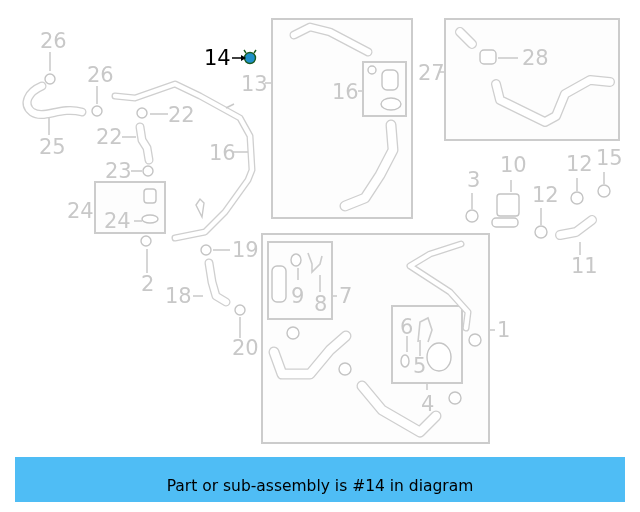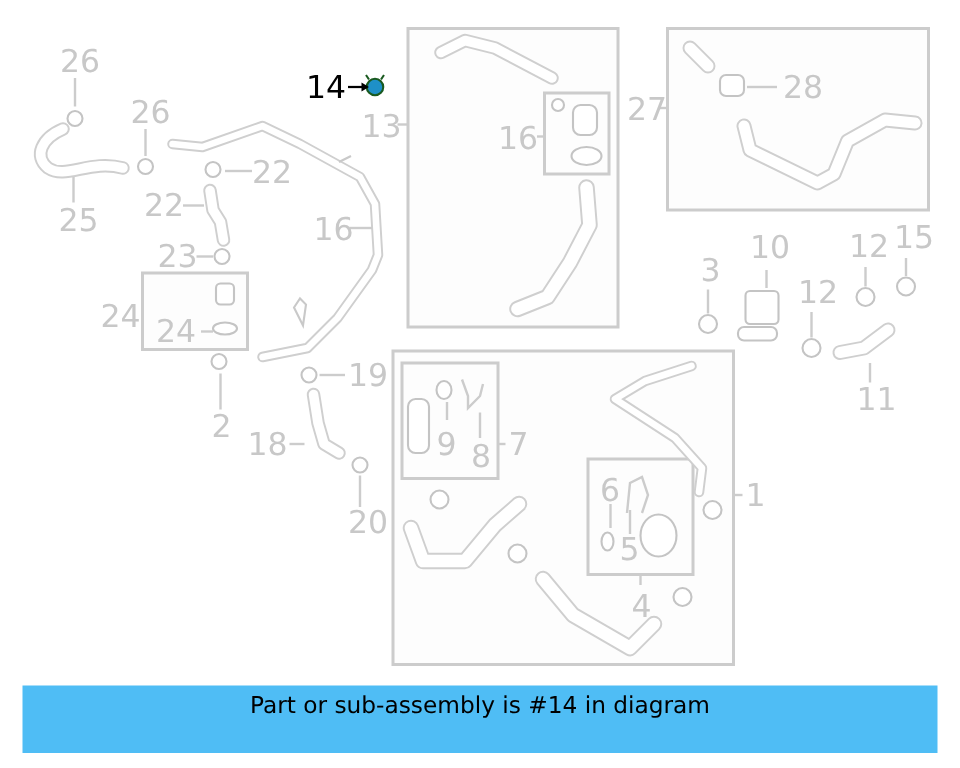--- a/index.html
+++ b/index.html
@@ -10,21 +10,21 @@
   .ln { stroke: #cccccc; stroke-width: 1.6; fill: none; }
   .box { stroke: #cccccc; stroke-width: 2; fill: #fdfdfd; }
   .pipe { stroke: #c9c9c9; stroke-width: 1.4; fill: #ffffff; }
   .hose { stroke: #cfcfcf; stroke-width: 9; fill: none; stroke-linecap: round; stroke-linejoin: round; }
   .hose-in { stroke: #ffffff; stroke-width: 6.4; fill: none; stroke-linecap: round; stroke-linejoin: round; }
   .clamp { stroke: #c4c4c4; stroke-width: 1.4; fill: #ffffff; }
   #banner {
     position: absolute; left: 15px; top: 457px; width: 610px; height: 45px;
     background: #4fbdf5; color: #000; text-align: center;
     font-family: "DejaVu Sans", sans-serif; font-size: 15.5px; line-height: 19px;
-    padding-top: 4px; box-sizing: border-box;
+    padding-top: 20px; box-sizing: border-box;
   }
   #banner div { white-space: nowrap; }
 </style>
 </head>
 <body>
 
 <svg id="diagram" viewBox="0 0 640 450" xmlns="http://www.w3.org/2000/svg">
 
   <rect class="box" x="272" y="19" width="140" height="199"></rect>
   <rect class="box" x="363" y="62" width="43" height="54"></rect>

